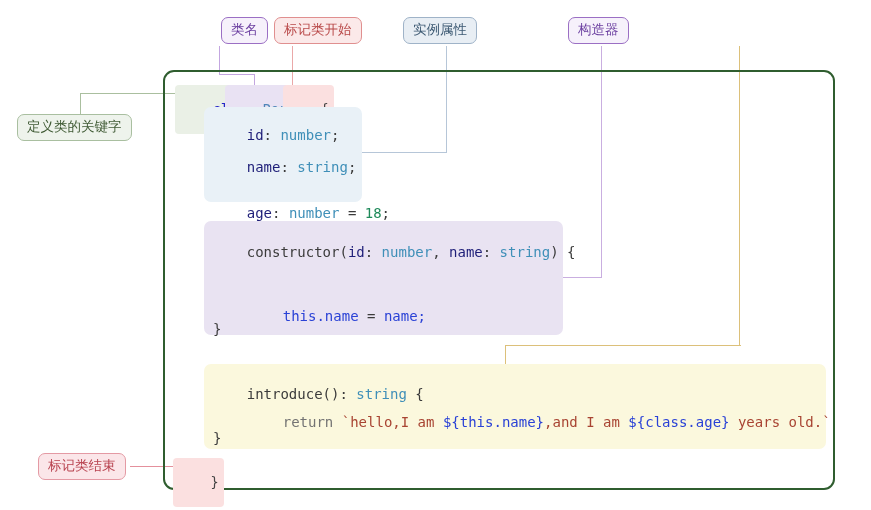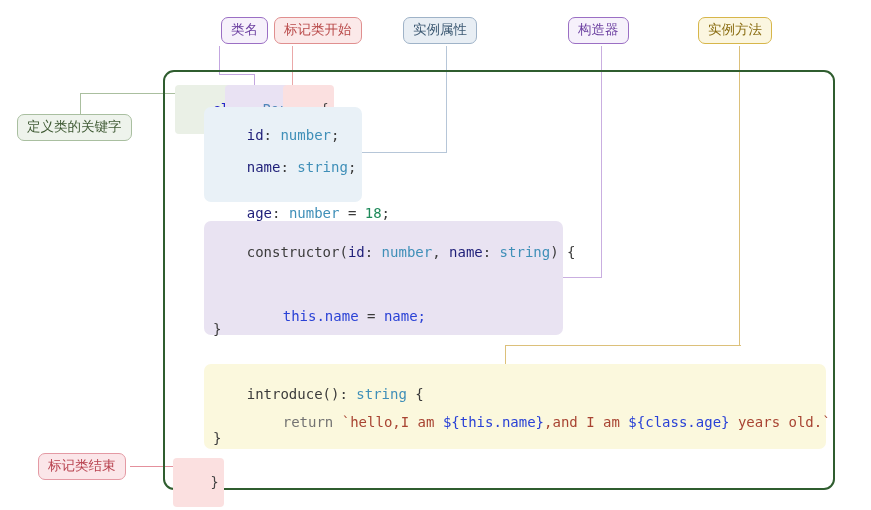--- a/index.html
+++ b/index.html
@@ -119,23 +119,20 @@
   </div>
 
   <div class="tag blue" style="left:403px;top:17px;">
     <span>实例属性</span>
   </div>
 
   <div class="tag purple" style="left:568px;top:17px;">
     <span>构造器</span>
   </div>
 
-  <div class="tag gold" style="left:698px;top:17px;">
-    <span>实例方法</span>
-  </div>
 
   <div class="tag pink" style="left:38px;top:453px;">
     <span>标记类结束</span>
   </div>
 
   <div class="tag green" style="left:17px;top:114px;">
     <span>定义类的关键字</span>
   </div>
 
   <div id="classbox"></div>

